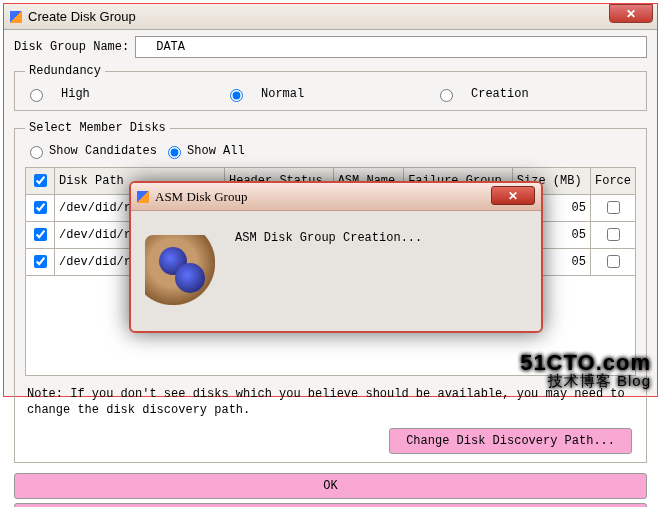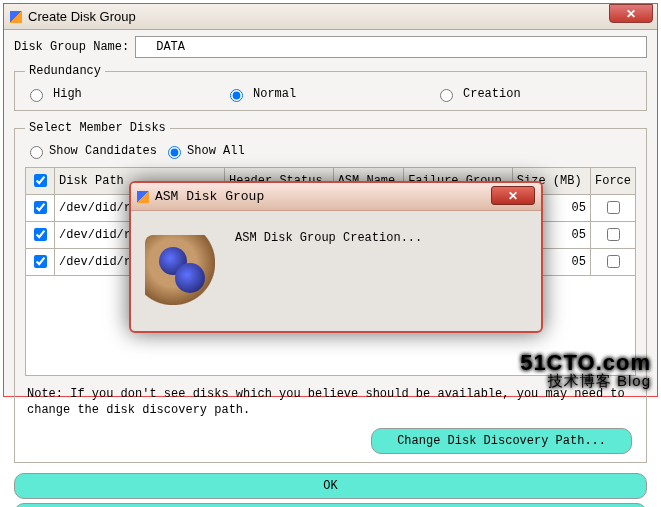--- a/index.html
+++ b/index.html
@@ -48,43 +48,43 @@
     background: #fff; font: 12px "Courier New", monospace;
     padding: 0 20px;
   }
   fieldset {
     border: 1px solid #b8b2a9;
     margin: 4px 0 10px 0; padding: 8px 10px;
     font-family: "Courier New", monospace;
   }
   legend { padding: 0 4px; }
   .radios { display: flex; }
-  .radios label { display: flex; align-items: center; gap: 7px; }
+  .radios label { display: flex; align-items: center; gap: 15px; }
   .rad-col1 { width: 200px; }
   .rad-col2 { width: 210px; }
   .showrow { display: flex; gap: 0; }
   .showrow label { display: flex; align-items: center; gap: 3px; margin-right: 6px;}
   table.disks {
     width: 100%; border-collapse: collapse; margin-top: 8px;
     font-family: "Courier New", monospace; font-size: 12px;
   }
   table.disks th, table.disks td {
     border: 1px solid #b8b2a9; padding: 3px 4px; height: 22px;
     background: #fff; text-align: left; white-space: nowrap;
   }
   table.disks th { background: #efede8; font-weight: normal; }
   table.disks td.chk, table.disks th.chk { width: 26px; text-align: center; }
   table.disks th.dp { width: 170px; }
   table.disks tbody tr.spacer td { height: 100px; border-top: none; }
   .note { margin: 10px 2px; line-height: 16px; }
   .chgbtn-wrap { text-align: right; padding-right: 4px; }
   button.std {
     font: 12px "Courier New", monospace;
-    background: #5eead4; border: 1px solid #999; border-radius: 10px;
-    padding: 4px 25px; height: 26px;
+    background: #f9a8d4; border: 1px solid #999; border-radius: 3px;
+    padding: 4px 16px; height: 26px;
   }
   .bottom-btns {
     text-align: center; margin-top: 10px;
     display: flex; gap: 4px; justify-content: center; flex-direction: column;
   }
 
   
   .modal {
     position: absolute;
     left: 125px; top: 177px;
@@ -94,21 +94,21 @@
     background: #e7e3de;
     box-shadow: 0 0 22px rgba(0,0,0,.6);
     overflow: hidden;
   }
   .modal .mtitle {
     height: 28px;
     background: linear-gradient(#fbe7e1, #dfbca8);
     border-bottom: 1px solid #c79e8c;
     display: flex; align-items: center;
     padding: 0 6px;
-    font-family: Liberation Mono, monospace;
+    font-family: Liberation Serif, serif;
     font-size: 13px;
   }
   .modal .mtitle .tic { width: 12px; height: 12px; margin-right: 6px;
     background: linear-gradient(135deg, #3b6eff 0 50%, #ff9d28 50% 100%);}
   .modal .mclose {
     position: absolute; top: 3px; right: 6px;
     width: 44px; height: 19px; border-radius: 3px;
     background: linear-gradient(#e36a5e, #b82f22);
     border: 1px solid #7a2a20;
     display: flex; align-items: center; justify-content: center;

